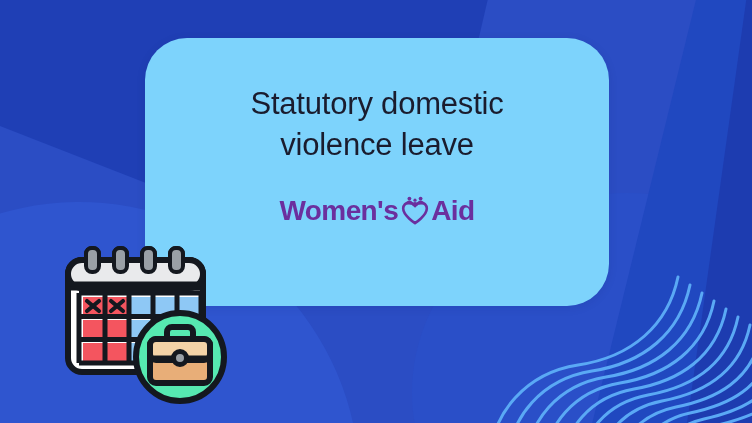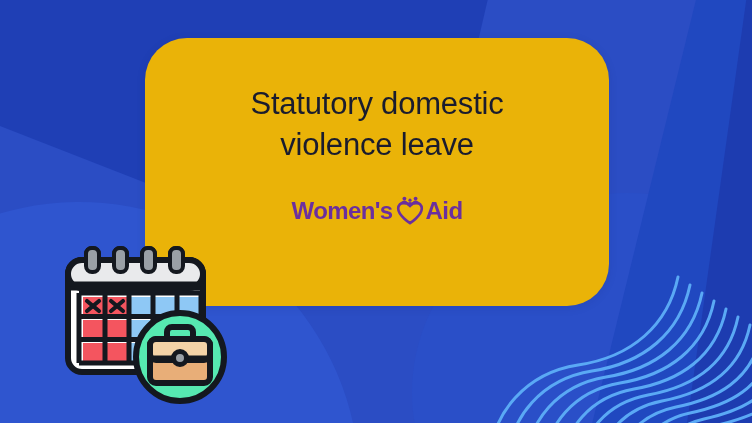--- a/index.html
+++ b/index.html
@@ -71,21 +71,21 @@
   }
   .fingerprint svg { display: block; }
 
   
   .card {
     position: absolute;
     left: 145px;
     top: 38px;
     width: 464px;
     height: 268px;
-    background: #eab308;
+    background: #7dd3fc;
     border-radius: 42px;
     box-shadow: 0 2px 10px rgba(10,25,80,0.10);
     display: flex;
     flex-direction: column;
     align-items: center;
     padding: 0 18px;
     box-sizing: border-box;
   }
   .card-title {
     margin: 0;
@@ -109,21 +109,21 @@
   }
 
   
   .logo {
     display: flex;
     align-items: center;
     justify-content: center;
     margin-top: 30px;
   }
   .logo-word {
-    font-size: 24px;
+    font-size: 28px;
     font-weight: 700;
     letter-spacing: -0.6px;
     color: #6b2f9e;
     line-height: 1;
   }
   .logo-mark {
     width: 30px;
     height: 30px;
     margin: 0 1px 0 2px;
     display: block;

